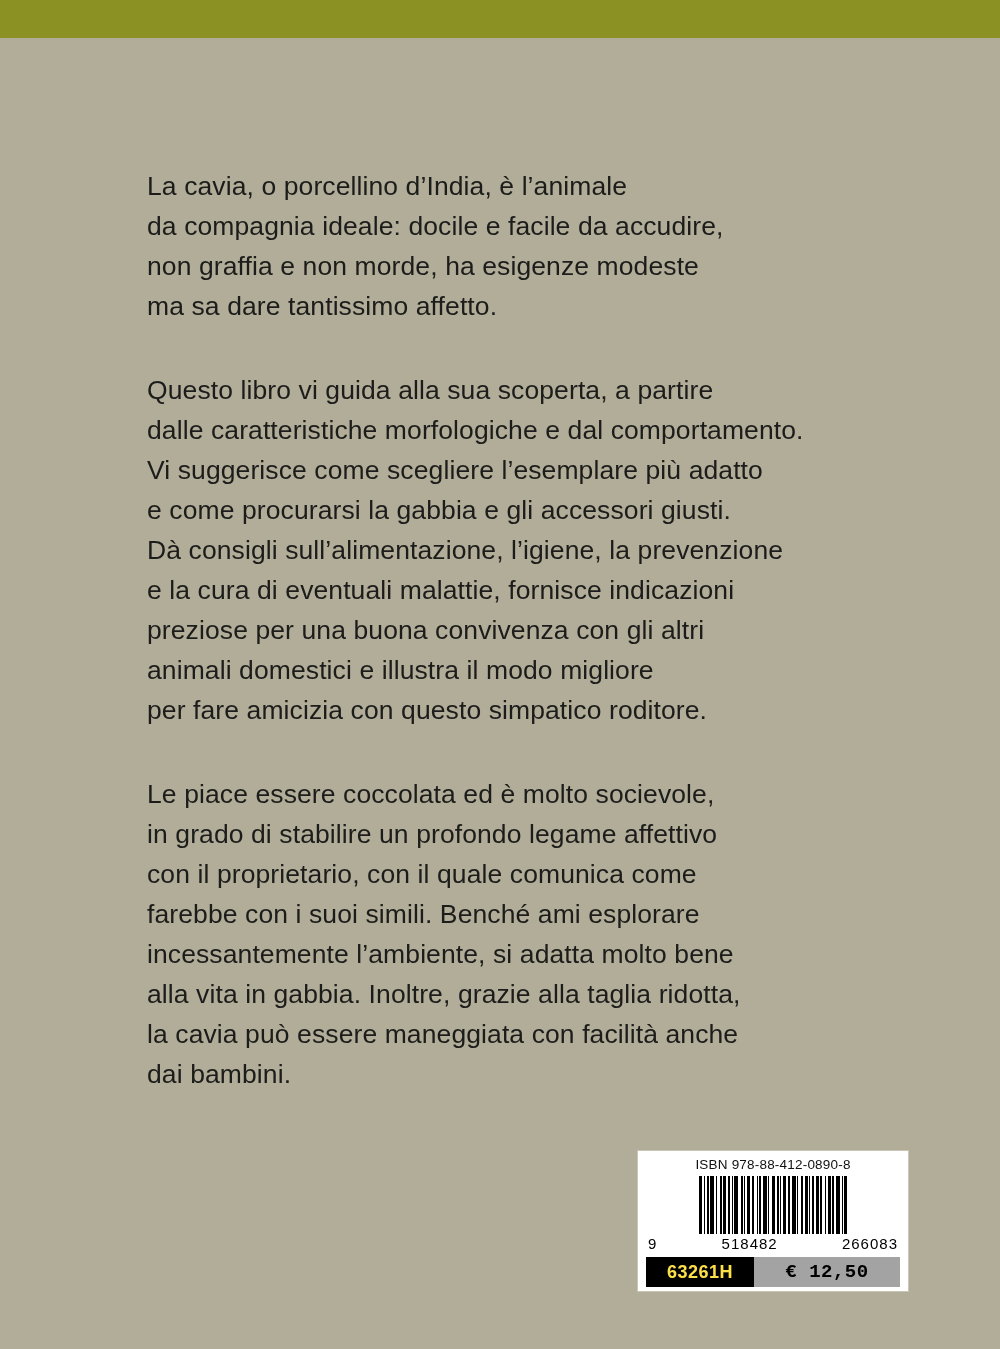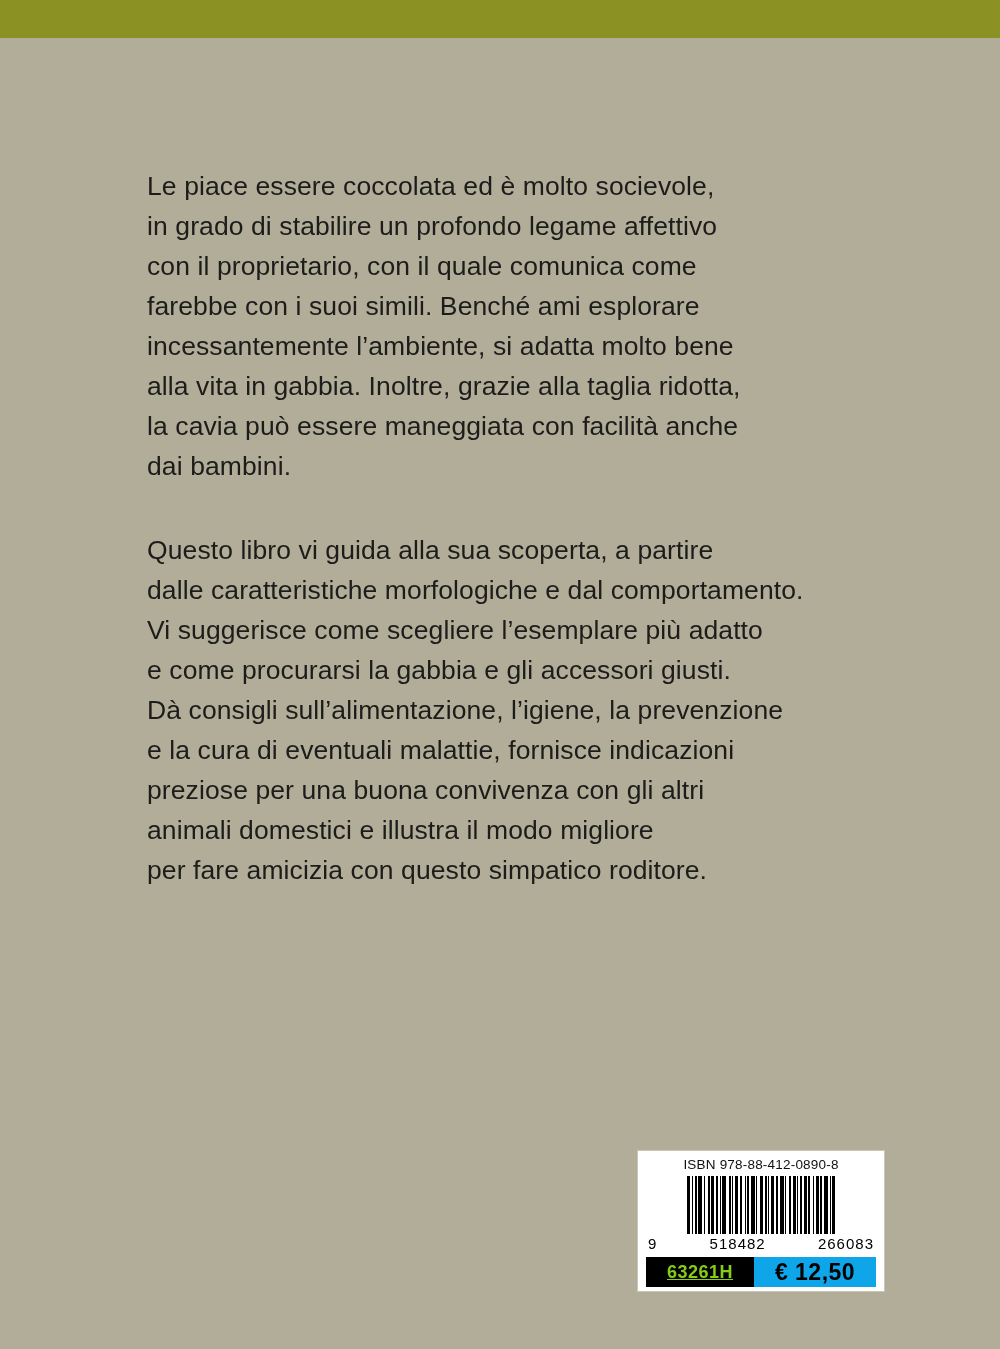--- a/index.html
+++ b/index.html
@@ -44,21 +44,21 @@
     letter-spacing: 0.1px;
     white-space: pre-line;
   }
   .blurb p:last-child {
     margin-bottom: 0;
   }
   .barcode-box {
     position: absolute;
     left: 637px;
     top: 1112px;
-    width: 248px;
+    width: 272px;
     height: 142px;
     background: #ffffff;
     border: 1px solid #c9c6b6;
     box-sizing: border-box;
     padding: 6px 8px 0 8px;
   }
   .isbn-text {
     text-align: center;
     font-size: 13.5px;
     color: #111;
@@ -89,67 +89,71 @@
     padding: 1px 2px 0 2px;
   }
   .price-row {
     display: flex;
     margin-top: 5px;
     height: 30px;
     border-top: 0;
   }
   .price-code {
     background: #000;
-    color: #84cc16;
+    color: #fde047;
     font-size: 18px;
     font-weight: bold;
     display: flex;
     align-items: center;
     justify-content: center;
     width: 108px;
     letter-spacing: 0.5px;
-    text-decoration: underline;
   }
   .price-value {
-    background: #0ea5e9;
+    background: #a3a3a3;
     color: #000;
-    font-size: 23px;
+    font-size: 19px;
     font-weight: bold;
     display: flex;
     align-items: center;
     justify-content: center;
     flex: 1;
     letter-spacing: 0.5px;
+    font-family: Liberation Mono, monospace;
   }
 </style>
 </head>
 <body>
 
 <div class="top-band"></div>
 
 <div class="page">
 
   <div class="blurb">
-    <p>Le piace essere coccolata ed è molto socievole,
-in grado di stabilire un profondo legame affettivo
-con il proprietario, con il quale comunica come
-farebbe con i suoi simili. Benché ami esplorare
-incessantemente l’ambiente, si adatta molto bene
-alla vita in gabbia. Inoltre, grazie alla taglia ridotta,
-la cavia può essere maneggiata con facilità anche
-dai bambini.</p>
+    <p>La cavia, o porcellino d’India, è l’animale
+da compagnia ideale: docile e facile da accudire,
+non graffia e non morde, ha esigenze modeste
+ma sa dare tantissimo affetto.</p>
     <p>Questo libro vi guida alla sua scoperta, a partire
 dalle caratteristiche morfologiche e dal comportamento.
 Vi suggerisce come scegliere l’esemplare più adatto
 e come procurarsi la gabbia e gli accessori giusti.
 Dà consigli sull’alimentazione, l’igiene, la prevenzione
 e la cura di eventuali malattie, fornisce indicazioni
 preziose per una buona convivenza con gli altri
 animali domestici e illustra il modo migliore
 per fare amicizia con questo simpatico roditore.</p>
+    <p>Le piace essere coccolata ed è molto socievole,
+in grado di stabilire un profondo legame affettivo
+con il proprietario, con il quale comunica come
+farebbe con i suoi simili. Benché ami esplorare
+incessantemente l’ambiente, si adatta molto bene
+alla vita in gabbia. Inoltre, grazie alla taglia ridotta,
+la cavia può essere maneggiata con facilità anche
+dai bambini.</p>
   </div>
 
   <div class="barcode-box">
     <div class="isbn-text">ISBN 978-88-412-0890-8</div>
     <div class="bars">
       <i style="width:3px"></i>
         <i style="width:2px;background:transparent"></i>
       <i style="width:1px"></i>
         <i style="width:2px;background:transparent"></i>
       <i style="width:2px"></i>

